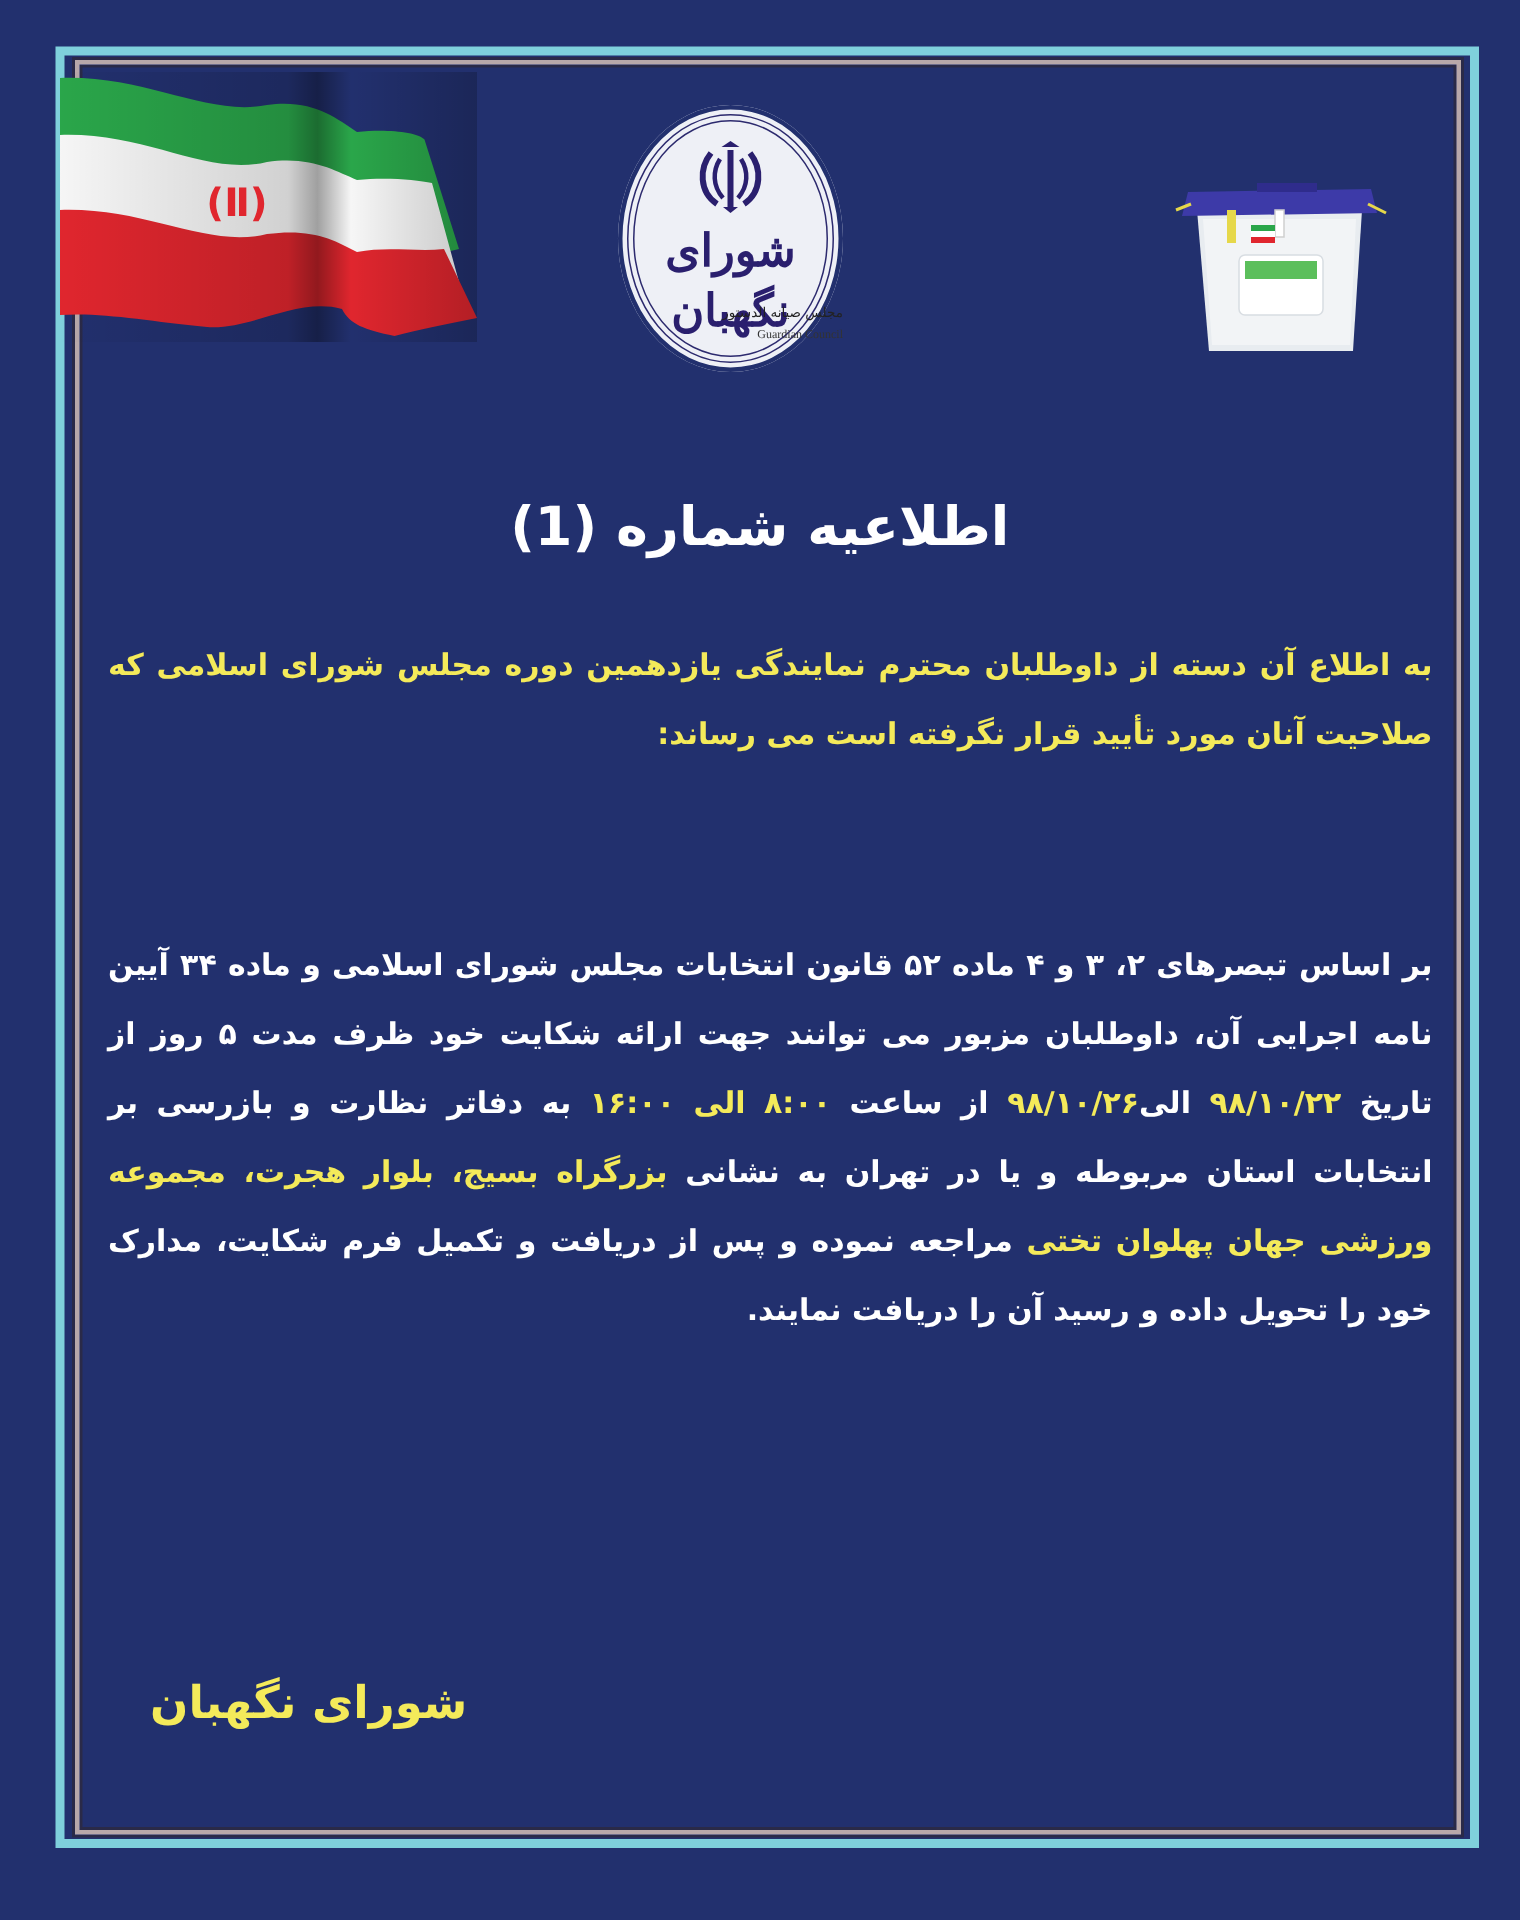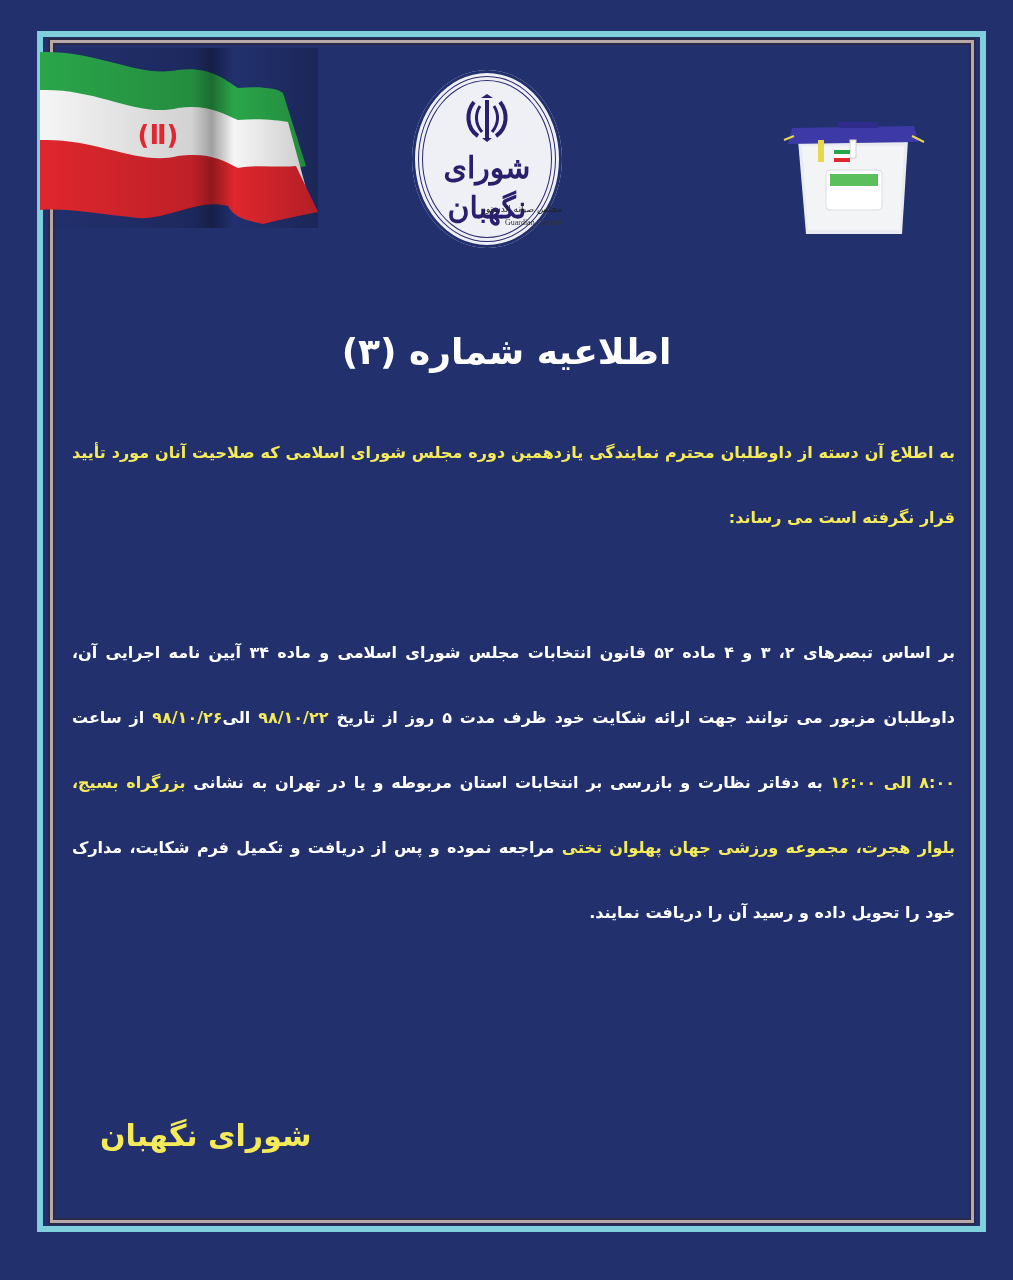--- a/index.html
+++ b/index.html
@@ -55,21 +55,21 @@
   .ballot { position: absolute; left: 778px; top: 118px; width: 150px; height: 120px; }
 
   .title {
     position: absolute; left: 0; right: 0; top: 322px; text-align: center;
     font-size: 36px; font-weight: bold; color: #ffffff; direction: rtl;
     line-height: 60px;
   }
   .para {
     position: absolute; left: 72px; right: 58px; direction: rtl;
     text-align: justify; text-align-last: right;
-    font-weight: bold; font-size: 16px; line-height: 65px;
+    font-weight: bold; font-size: 20px; line-height: 46px;
   }
   .para-intro { top: 420px; color: #f4ea5a; }
   .para-body { top: 620px; color: #ffffff; }
   .hl { color: #f4ea5a; }
   .signature {
     position: absolute; left: 100px; top: 1118px;
     font-size: 30px; font-weight: bold; color: #f4ea5a; direction: rtl;
   }
 </style>
 </head>
@@ -125,21 +125,21 @@
   <rect x="72" y="22" width="6" height="18" fill="#ffffff" stroke="#cfcfcf"></rect>
   <rect x="56" y="32" width="16" height="4" fill="#2aa64a"></rect>
   <rect x="56" y="36" width="16" height="4" fill="#ffffff"></rect>
   <rect x="56" y="40" width="16" height="4" fill="#e0262e"></rect>
   <rect x="48" y="52" width="56" height="40" rx="4" fill="#ffffff" stroke="#d8dde2"></rect>
   <rect x="52" y="56" width="48" height="12" fill="#5bbf5b"></rect>
   <path d="M6,22 L16,18" stroke="#e6d84a" stroke-width="2"></path>
   <path d="M134,18 L146,24" stroke="#e6d84a" stroke-width="2"></path>
 </svg>
 
-<div class="title">اطلاعیه شماره (۳)</div>
+<div class="title">اطلاعیه شماره (1)</div>
 
 <div class="para para-intro">به اطلاع آن دسته از داوطلبان محترم نمایندگی یازدهمین دوره مجلس شورای اسلامی که صلاحیت آنان مورد تأیید قرار نگرفته است می رساند:</div>
 
 <div class="para para-body">
   <span>بر اساس تبصرهای ۲، ۳ و ۴ ماده ۵۲ قانون انتخابات مجلس شورای اسلامی و ماده ۳۴ آیین نامه اجرایی آن، داوطلبان مزبور می توانند جهت ارائه شکایت خود ظرف مدت ۵ روز از تاریخ </span><span class="hl">۹۸/۱۰/۲۲</span><span> الی</span><span class="hl">۹۸/۱۰/۲۶</span><span> از ساعت </span><span class="hl">۸:۰۰</span><span class="hl"> الی </span><span class="hl">۱۶:۰۰</span><span> به دفاتر نظارت و بازرسی بر انتخابات استان مربوطه و یا در تهران به نشانی </span><span class="hl">بزرگراه بسیج، بلوار هجرت، مجموعه ورزشی جهان پهلوان تختی</span><span> مراجعه نموده و پس از دریافت و تکمیل فرم شکایت، مدارک خود را تحویل داده و رسید آن را دریافت نمایند.</span>
 </div>
 
 <div class="signature">شورای نگهبان</div>
 
 </body></html>

